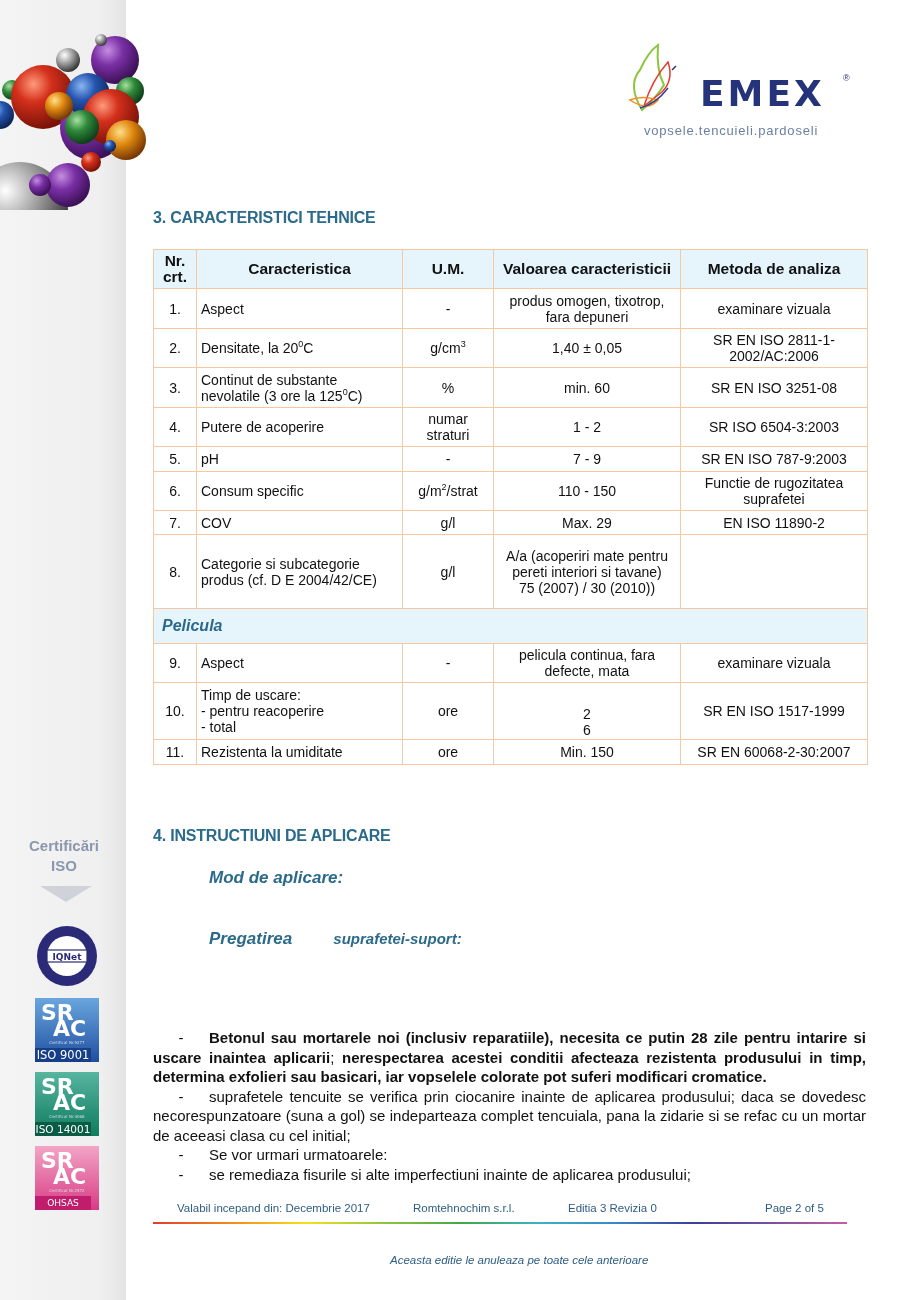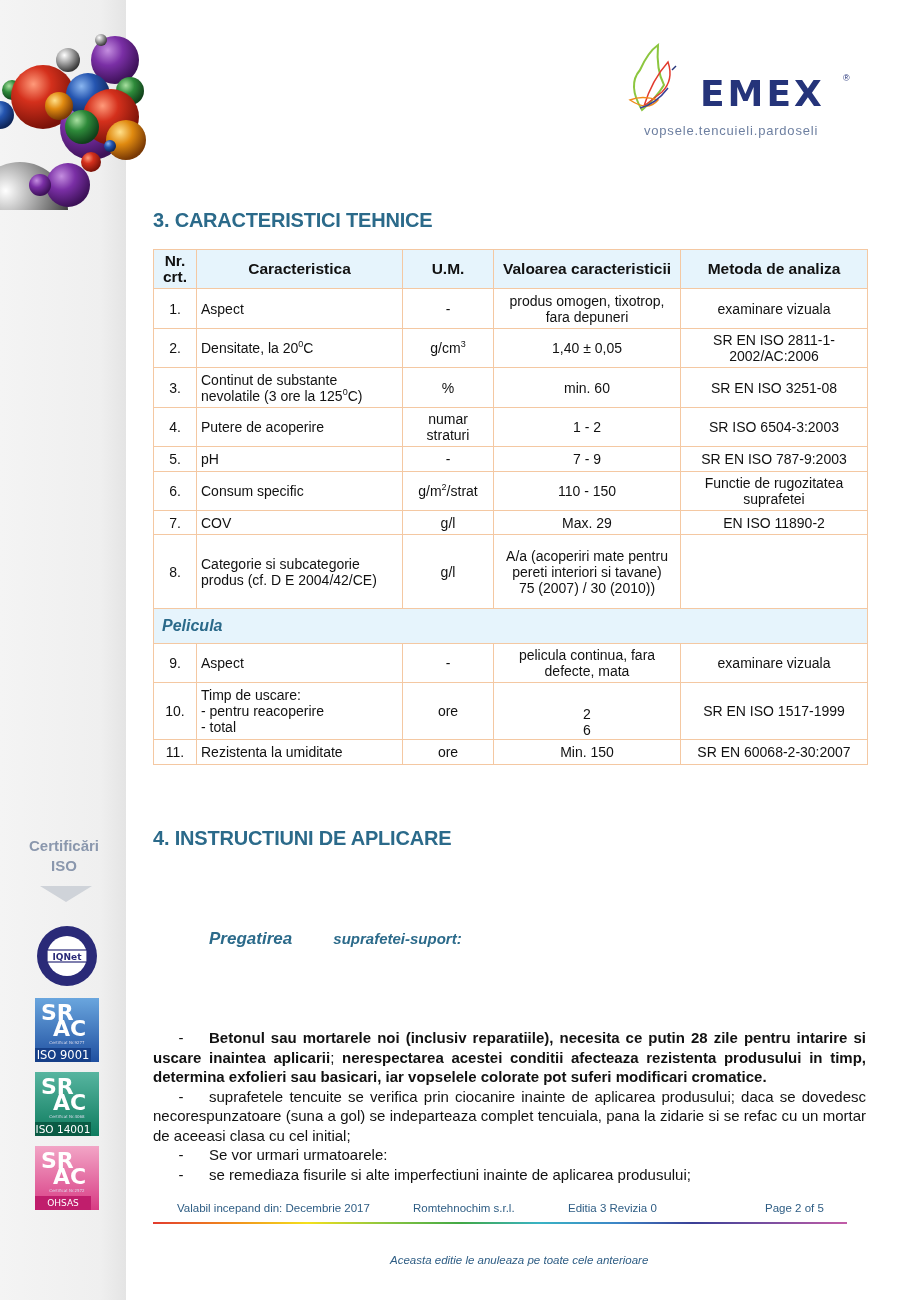--- a/index.html
+++ b/index.html
@@ -19,21 +19,21 @@
       position: absolute; left: 78px; top: 38px;
       font-family: "DejaVu Sans", sans-serif; font-weight: bold;
       font-size: 36px; letter-spacing: 3px; color: #25347a; line-height: 1;
     }
     .logo-reg { position: absolute; left: 221px; top: 35px; font-size: 9px; color: #25347a; }
     .logo-tag {
       position: absolute; left: 22px; top: 85px; font-size: 13px; color: #6d7fa0; letter-spacing: 0.8px;
     }
 
     .h2 {
-      position: absolute; left: 153px; font-size: 20px; font-weight: bold; color: #2b6a8a;
+      position: absolute; left: 153px; font-size: 16px; font-weight: bold; color: #2b6a8a;
       letter-spacing: -0.2px;
     }
 
     table.tech {
       position: absolute; left: 153px; top: 249px; width: 714px;
       border-collapse: collapse; font-size: 14px; table-layout: fixed;
     }
     table.tech td, table.tech th {
       border: 1px solid #f4c8a2; padding: 1px 4px; text-align: center; vertical-align: middle;
       line-height: 16px;
@@ -260,20 +260,21 @@
       <td>ore</td>
       <td>Min. 150</td>
       <td>SR EN 60068-2-30:2007</td>
     </tr>
   </tbody>
 </table>
 
 <div class="h2" style="top:827px;">4. INSTRUCTIUNI DE APLICARE</div>
 
 <div class="block" style="top:868px;">
+  <div class="indent subhead">Mod de aplicare:</div>
 </div>
 
 <div class="block" style="top:929px;">
   <div class="indent subhead"><span>Pregatirea</span><span class="small"> suprafetei-suport:</span></div>
 </div>
 
 <div class="block" style="top:1028px;">
   <div><span class="dash">-</span><span class="bold">Betonul sau mortarele noi (inclusiv reparatiile), necesita ce putin  28 zile pentru intarire si uscare inaintea aplicarii</span><span>; </span><span class="bold">nerespectarea acestei conditii afecteaza rezistenta produsului  in timp, determina exfolieri sau basicari, iar vopselele colorate pot suferi modificari cromatice.</span></div>
   <div><span class="dash">-</span><span>suprafetele tencuite se verifica prin ciocanire inainte de aplicarea produsului; daca se dovedesc necorespunzatoare (suna a gol) se indeparteaza complet tencuiala, pana la zidarie si se refac cu un mortar de aceeasi clasa cu cel initial;</span></div>
   <div><span class="dash">-</span><span>Se vor urmari urmatoarele:</span></div>

